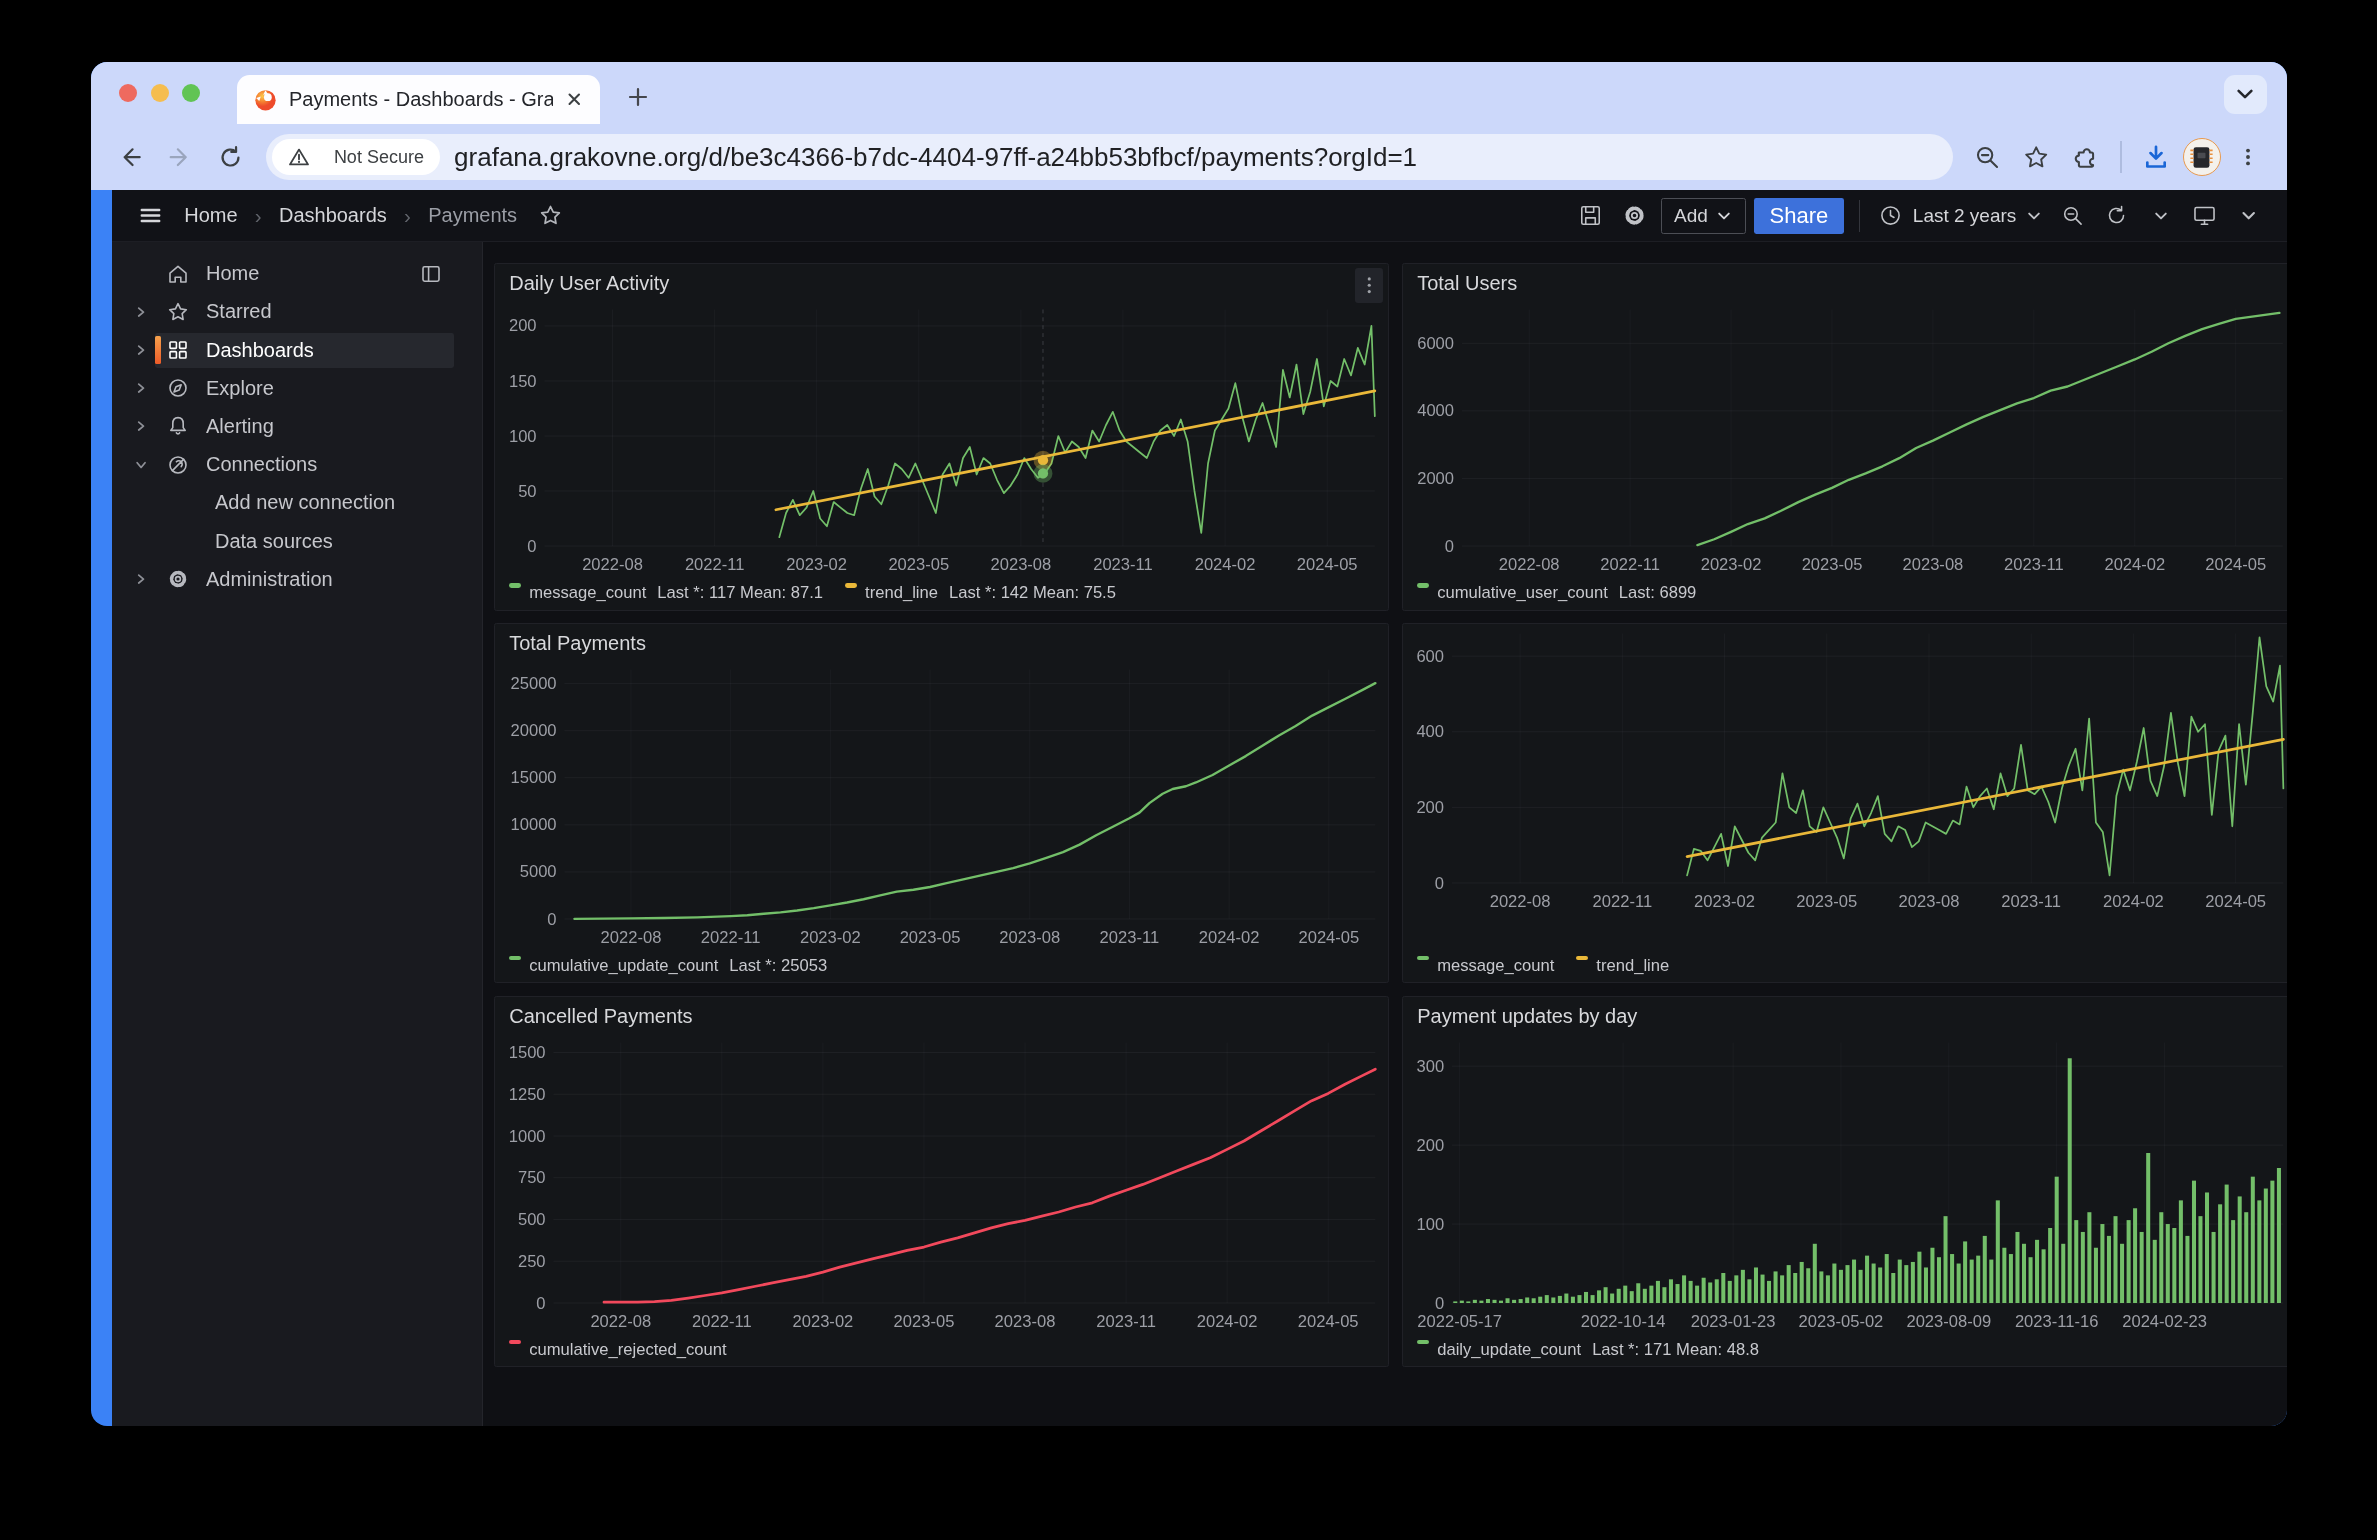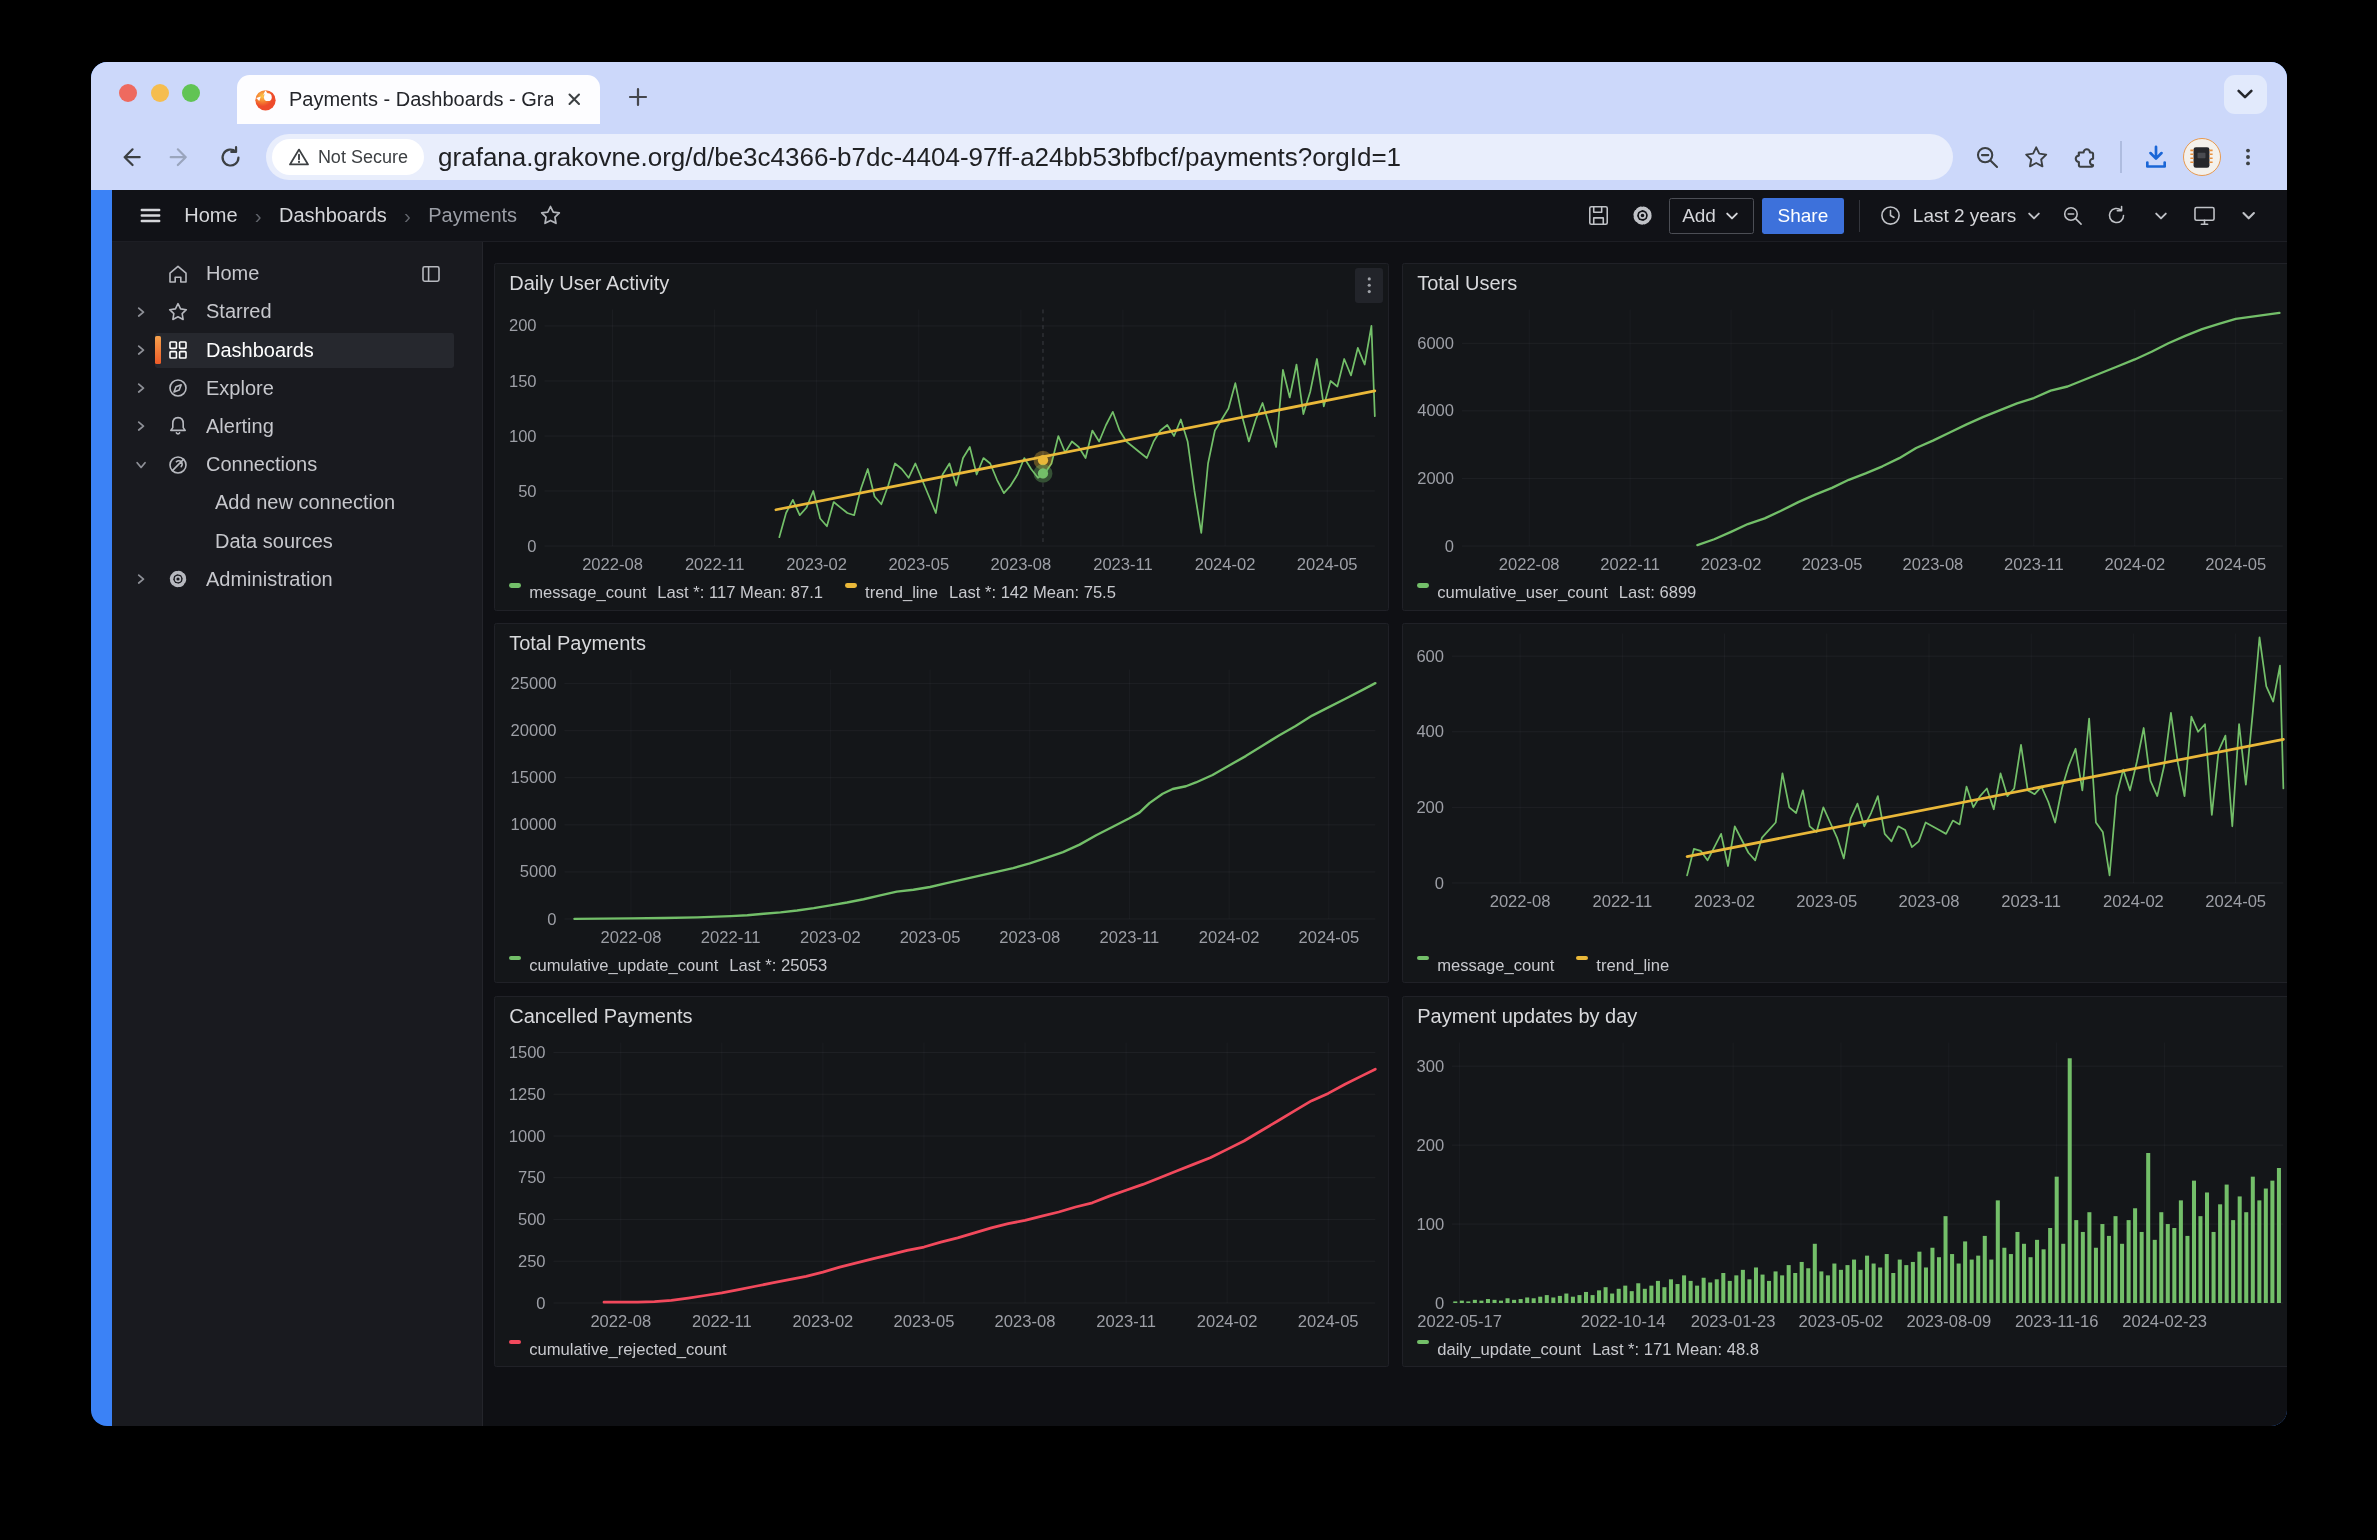--- a/index.html
+++ b/index.html
@@ -10,38 +10,38 @@
   .tabstrip { height:62px; background:#ccd8fa; display:flex; align-items:flex-end; position:relative; flex:none; }
   .lights { position:absolute; left:28.4px; top:22px; display:flex; gap:13.4px; }
   .light { width:18px; height:18px; border-radius:50%; }
   .tab { position:absolute; left:146px; bottom:0; width:363px; height:49px; background:#fdfdff; border-radius:12.6px 12.6px 0 0; display:flex; align-items:center; padding:0 16px; gap:11px; }
   .tab-title { font-size:20px; color:#24262b; white-space:nowrap; overflow:hidden; flex:1; }
   .newtab-btn { position:absolute; left:531px; bottom:11px; width:32px; height:32px; display:flex; align-items:center; justify-content:center; }
   .tabsearch { position:absolute; right:20.5px; top:12.6px; width:43px; height:39px; background:#e2eafc; border-radius:11px; display:flex; align-items:center; justify-content:center; }
   .toolbar { height:66px; background:#ccd8fa; display:flex; align-items:center; padding:0 17.4px; gap:6.3px; flex:none; }
   .navbtn { width:44px; height:44px; display:flex; align-items:center; justify-content:center; border-radius:50%; flex:none; }
   .urlpill { flex:1; height:46px; background:#e9eefc; border-radius:23px; display:flex; align-items:center; padding:0 17.4px 0 6.3px; gap:14.2px; margin:0 6.3px; min-width:0; }
-  .chip { height:36px; background:#ffffff; border-radius:18px; display:flex; align-items:center; padding:12px 16px; gap:8px; flex:none; }
+  .chip { height:36px; background:#ffffff; border-radius:18px; display:flex; align-items:center; padding:12px 16px; gap:24px; flex:none; }
   .chip span { font-size:18px; color:#3d4043; font-weight:500; }
   .urltext { font-size:26px; color:#202124; white-space:nowrap; overflow:hidden; }
   .tb-right { display:flex; align-items:center; gap:4.7px; flex:none; }
   .tb-sep { width:1.6px; height:32px; background:#aebcdf; margin:0 8px; }
   .avatar { width:38px; height:38px; border-radius:50%; background:#f4f1ec; display:flex; align-items:center; justify-content:center; overflow:hidden; border:1.6px solid #e89a4f; }
 
   
   .app { flex:1; background:#0f1014; display:flex; flex-direction:column; min-height:0;margin-left:21px; }
   .gnav { height:52px; display:flex; align-items:center; padding:0 20.5px; background:#111217; border-bottom:0.8px solid #1d1e24; flex:none; }
   .gnav-left { display:flex; align-items:center; gap:11px; }
   .crumb { font-size:20px; color:#d5d6da; padding:0 4.7px; }
   .crumb.dim { color:#9b9ea6; }
   .crumb-sep { color:#62656c; font-size:20.5px; padding:0 1.6px; }
   .gnav-right { margin-left:auto; display:flex; align-items:center; gap:8px; }
   .gicon { width:36px; height:36px; display:flex; align-items:center; justify-content:center; border-radius:3.2px; }
   .btn-add { height:36px; border:0.8px solid #4c4e55; border-radius:2.4px; color:#d5d6da; font-size:19px; display:flex; align-items:center; gap:8px; padding:0 12.6px; background:transparent; }
-  .btn-share { height:36px; border-radius:2.4px; color:#fff; font-size:19px; font-weight:500; display:flex; align-items:center; padding:0 16px; background:#3d71db; border:none; }
+  .btn-share { height:36px; border-radius:2.4px; color:#fff; font-size:22px; font-weight:500; display:flex; align-items:center; padding:0 16px; background:#3d71db; border:none; }
   .gsep { width:0.8px; height:32px; background:#33353c; margin:0 6.3px; }
   .timepick { display:flex; align-items:center; gap:9.5px; color:#d5d6da; font-size:19px; padding:0 4.7px; }
 
   .gbody { flex:1; display:flex; min-height:0; }
   .sidebar { width:371px; background:#191a1f; border-right:0.8px solid #24252b; padding-top:14.2px; flex:none; }
   .srow { display:flex; align-items:center; height:35px; margin-bottom:3.2px; position:relative; }
   .schev { width:27px; margin-left:16px; display:flex; justify-content:center; flex:none; }
   .sitem { flex:1; margin-right:28px; height:100%; display:flex; align-items:center; gap:16px; padding-left:11px; border-radius:2.4px; position:relative; }
   .sitem.active { background:#26282e; }
   .sitem.active::before { content:""; position:absolute; left:0; top:3.2px; bottom:3.2px; width:5.5px; border-radius:1.6px; background:linear-gradient(180deg,#f5a14c,#ec5b28); }

